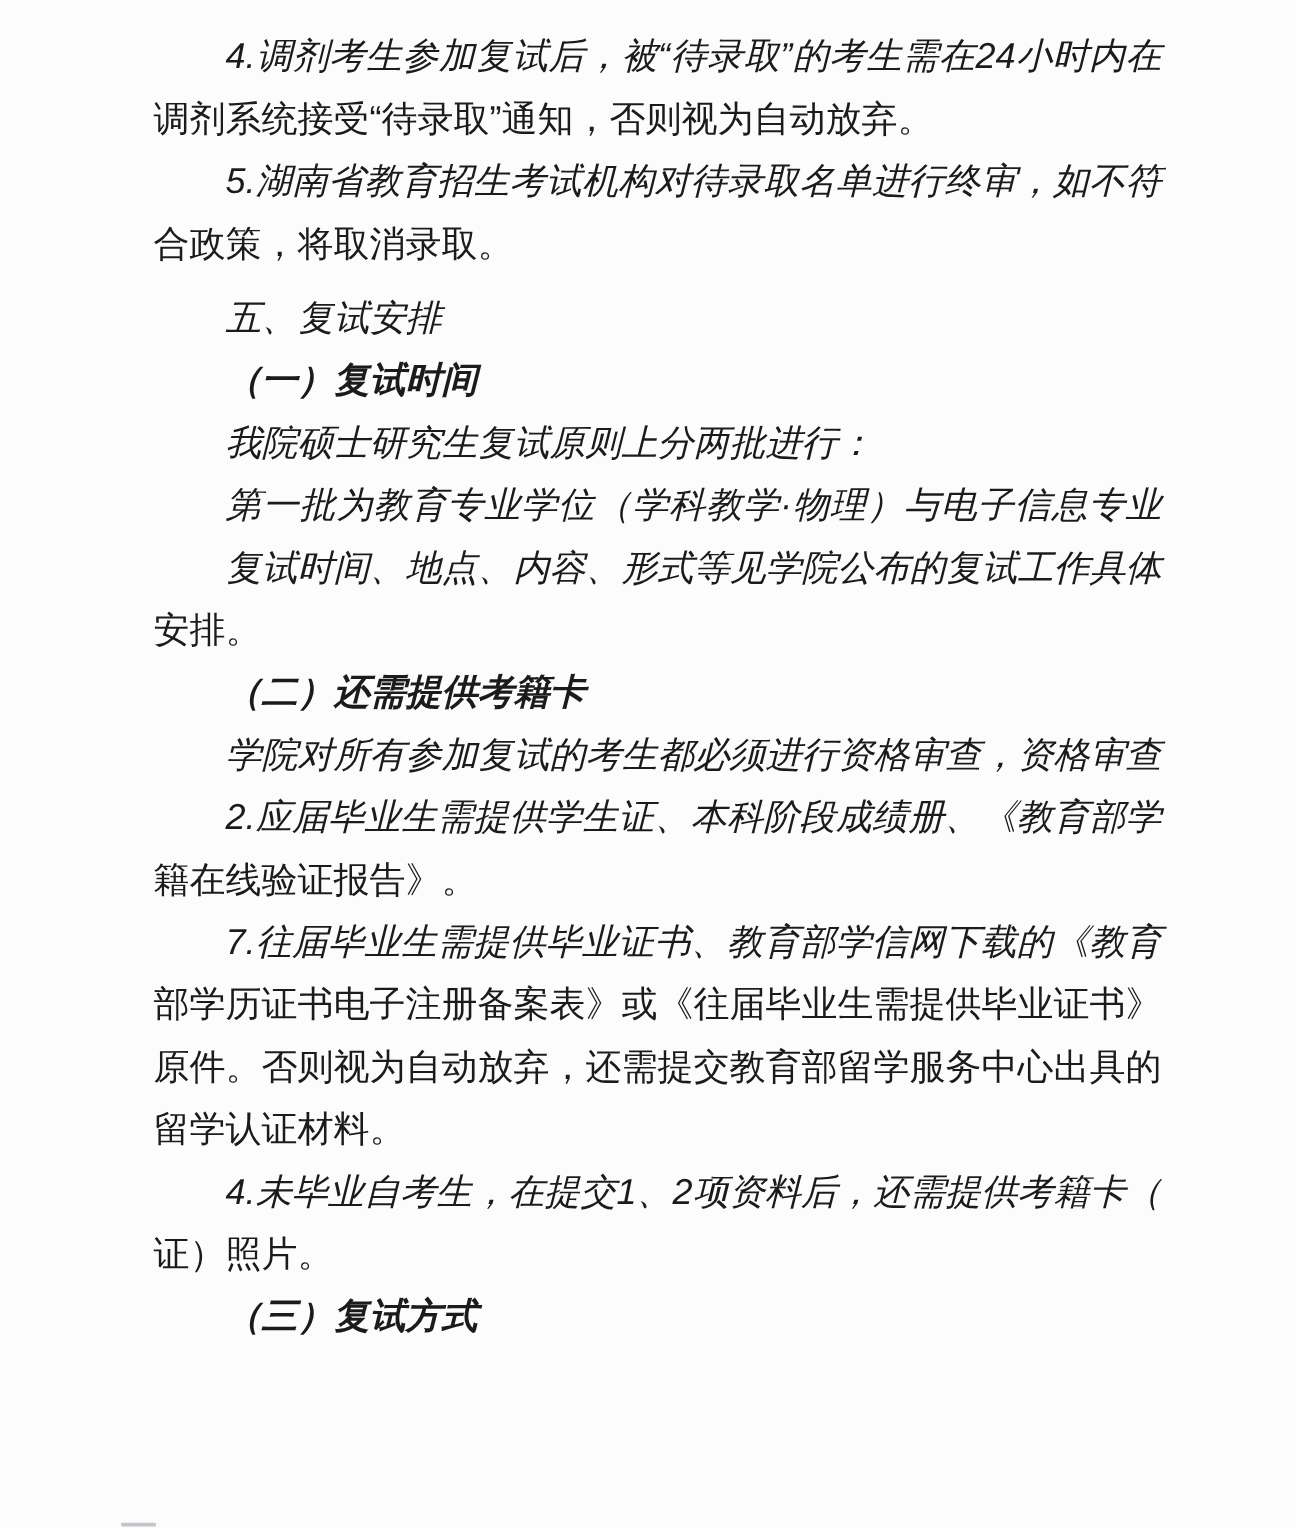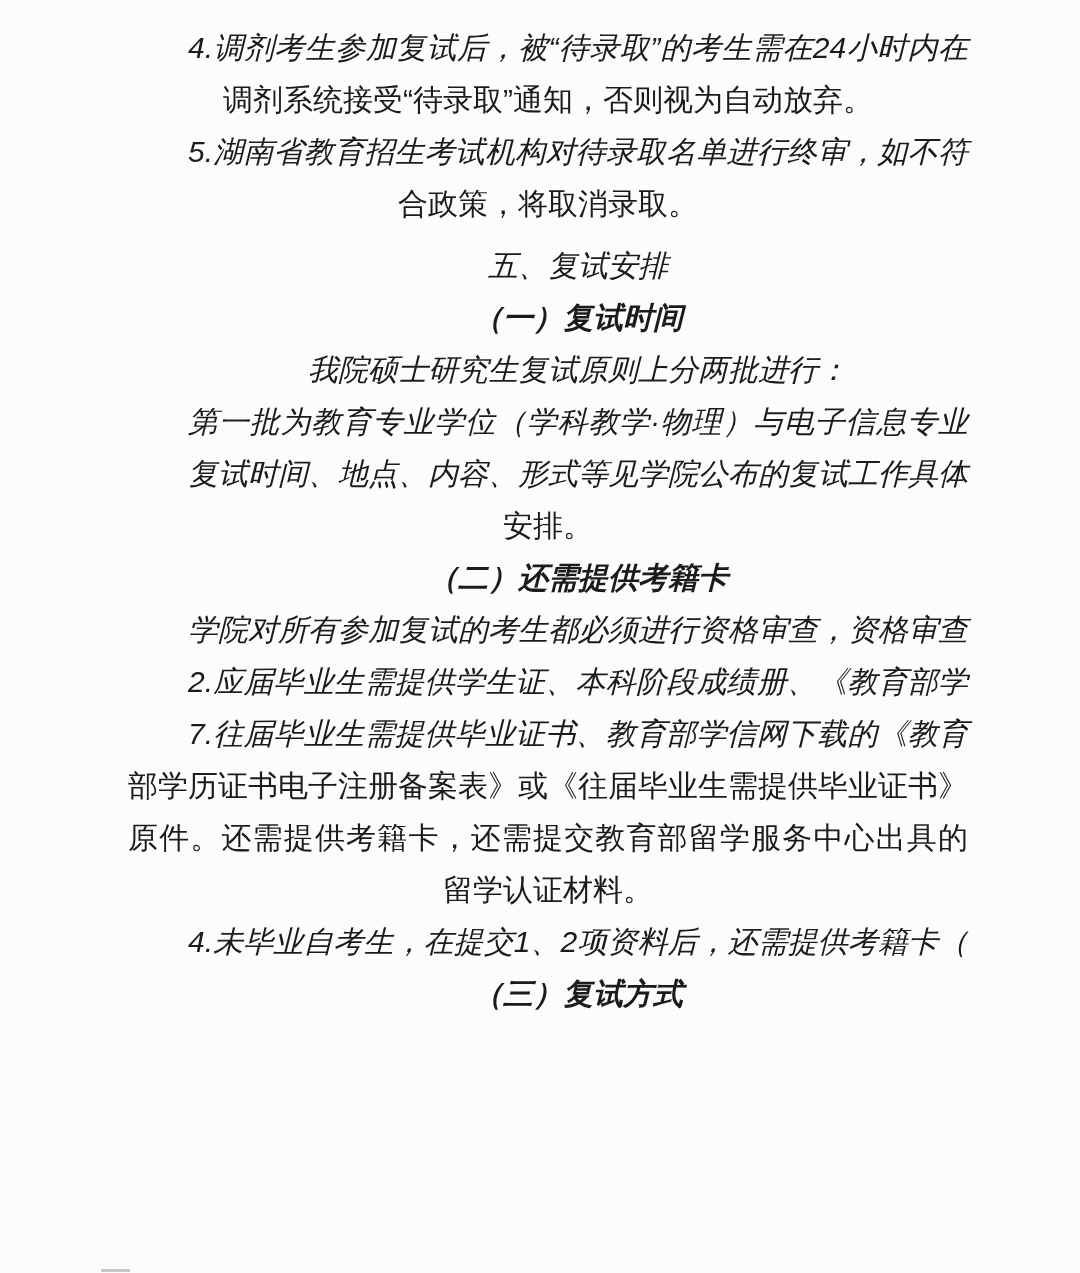--- a/index.html
+++ b/index.html
@@ -19,21 +19,21 @@
     left: 128px;
     top: 22px;
     width: 840px;
     font-size: 30px;
     line-height: 52px;
     color: #1b1b1b;
     letter-spacing: 0;
   }
   .line {
     min-height: 52px;
-    text-align: center;
+    text-align: left;
   }
   .line.justify {
     text-align: justify;
     text-align-last: justify;
     text-justify: inter-character;
   }
   .line.indent {
     text-indent: 60px;
     font-style: italic;
   }
@@ -63,21 +63,23 @@
     <div class="line">合政策，将取消录取。</div>
     <div class="line indent section-gap">五、复试安排</div>
     <div class="line indent bold">（一）复试时间</div>
     <div class="line indent">我院硕士研究生复试原则上分两批进行：</div>
     <div class="line justify indent">第一批为教育专业学位（学科教学·物理）与电子信息专业</div>
     <div class="line justify indent">复试时间、地点、内容、形式等见学院公布的复试工作具体</div>
     <div class="line">安排。</div>
     <div class="line indent bold">（二）还需提供考籍卡</div>
     <div class="line justify indent">学院对所有参加复试的考生都必须进行资格审查，资格审查</div>
     <div class="line justify indent">2.应届毕业生需提供学生证、本科阶段成绩册、《教育部学</div>
+    <div class="line">籍在线验证报告》。</div>
     <div class="line justify indent">7.往届毕业生需提供毕业证书、教育部学信网下载的《教育</div>
     <div class="line justify">部学历证书电子注册备案表》或《往届毕业生需提供毕业证书》</div>
-    <div class="line justify">原件。还需提供考籍卡，还需提交教育部留学服务中心出具的</div>
+    <div class="line justify">原件。否则视为自动放弃，还需提交教育部留学服务中心出具的</div>
     <div class="line">留学认证材料。</div>
     <div class="line justify indent">4.未毕业自考生，在提交1、2项资料后，还需提供考籍卡（</div>
+    <div class="line">证）照片。</div>
     <div class="line indent bold">（三）复试方式</div>
   </div>
 
 <div class="bottom-fragment" style="background: rgb(196, 196, 202);"></div>
 
 </body></html>

